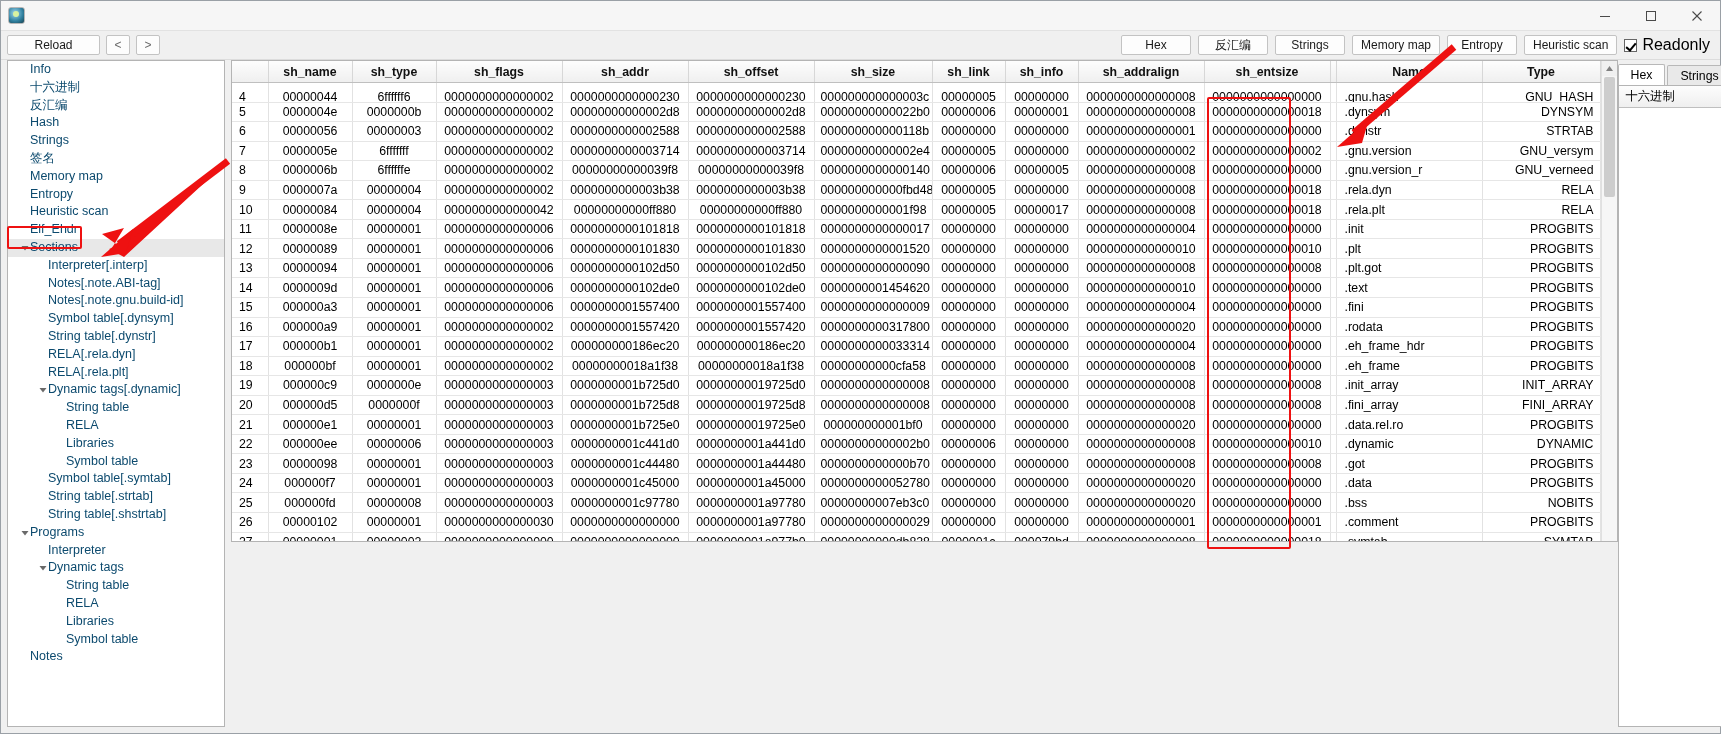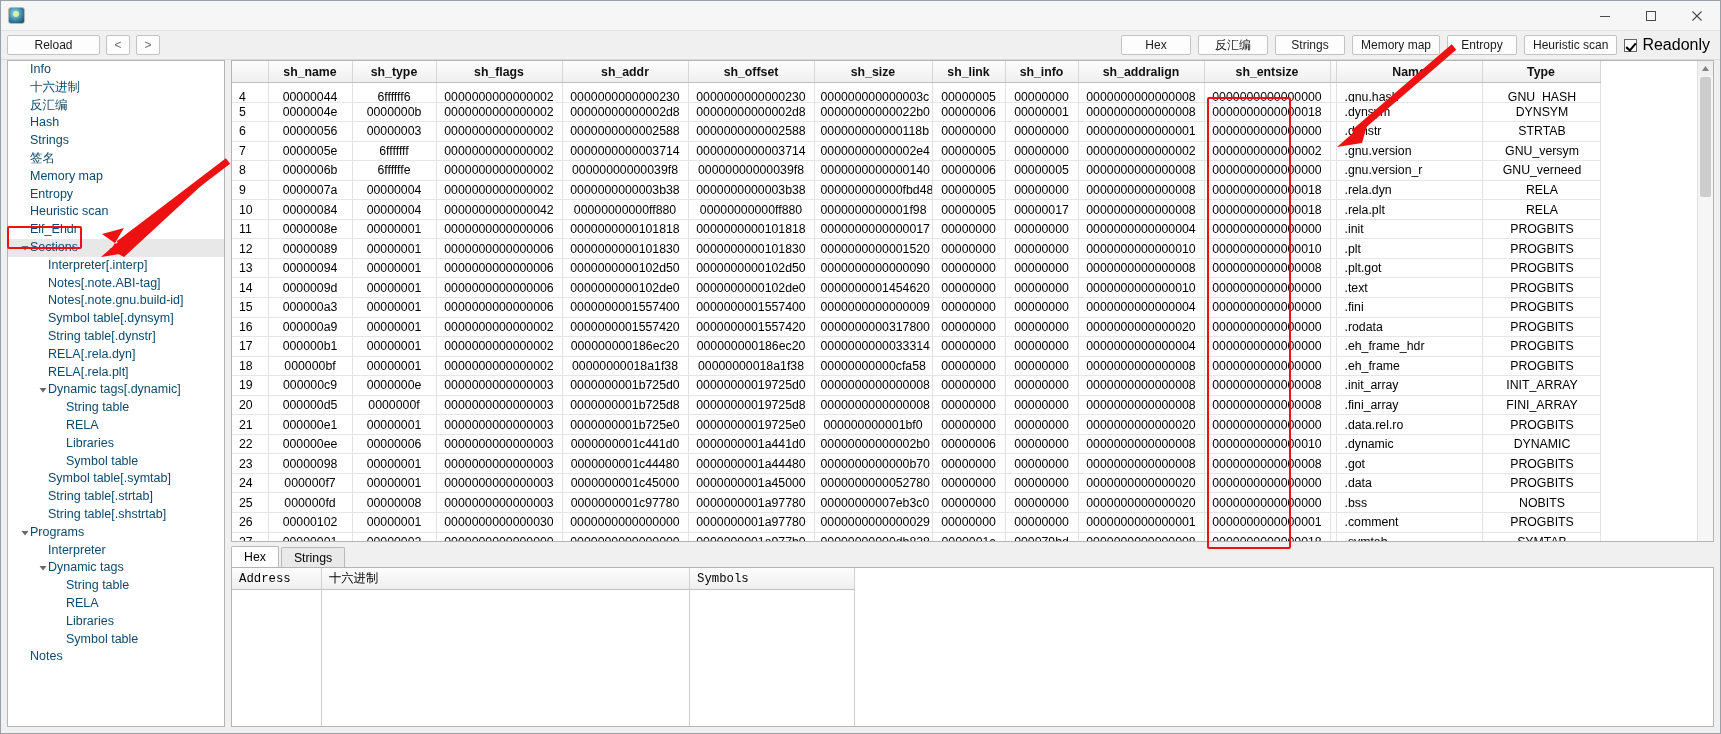--- a/index.html
+++ b/index.html
@@ -62,38 +62,38 @@
   .tree{width:218px;min-width:218px;background:#fff;border:1px solid #b4b4b4;
         overflow:hidden;position:relative;box-sizing:border-box;}
   .tnode{height:17.8px;display:flex;align-items:center;font-size:12.5px;color:#0c4a6e;
          white-space:nowrap;padding-left:4px;box-sizing:border-box;}
   .tnode.sel{background:#e8e8e8;}
   .arrow{width:11px;flex:none;display:flex;align-items:center;justify-content:center;}
   .arrow svg{display:block;}
   .tlabel{line-height:17.8px;}
 
   
-  .right{flex:1;display:flex;flex-direction:column;min-width:0;margin-left:6px;}
+  .right{flex:1;display:flex;min-width:0;margin-left:6px;}
   .table-wrap{flex:none;height:482px;background:#fff;border:1px solid #b4b4b4;
               position:relative;overflow:hidden;box-sizing:border-box;display:flex;}
   .tbl-scrollarea{flex:1;overflow:hidden;position:relative;}
   table.sect{border-collapse:collapse;table-layout:fixed;width:1268px;font-size:12.3px;}
   table.sect th{
      background:linear-gradient(#fdfdfd,#efefef);
      border-right:1px solid #d7d7d7;border-bottom:1px solid #bfbfbf;
      font-weight:bold;height:21px;font-size:12.3px;color:#111;padding:0;
      text-align:center;}
   table.sect td{
      border-right:1px solid #e2e2e2;border-bottom:1px solid #e6e6e6;
      height:18.55px;padding:0 6px;white-space:nowrap;overflow:hidden;
      font-variant-numeric:tabular-nums;}
   table.sect td.idx{text-align:left;padding-left:7px;}
   table.sect td.num{text-align:center;}
   table.sect td.nm{text-align:left;padding-left:8px;}
-  table.sect td.ty{text-align:center;padding-left:8px;}
+  table.sect td.ty{text-align:right;padding-left:8px;}
   .row-hidden-top{height:9px;}
 
   .vscroll{width:15px;background:#f6f6f6;border-left:1px solid #e0e0e0;position:relative;flex:none;}
   .vscroll .up,.vscroll .down{height:15px;display:flex;align-items:center;justify-content:center;
         background:#f0f0f0;}
   .vscroll .thumb{position:absolute;left:2px;right:2px;top:16px;height:120px;background:#cdcdcd;border-radius:2px;}
 
   
   .bottom{flex:1;display:flex;flex-direction:column;min-height:0;margin-top:4px;}
   .tabs{display:flex;align-items:flex-end;height:21px;}
@@ -756,23 +756,20 @@
           <div class="thumb"></div>
         </div>
       </div>
 
       <div class="bottom">
         <div class="tabs">
           <div class="tab active">Hex</div>
           <div class="tab">Strings</div>
         </div>
         <div class="panel">
-          <div class="hexcol c-addr">
-            <div class="hexhdr">Address</div>
-          </div>
           <div class="hexcol c-hex">
             <div class="hexhdr">十六进制</div>
           </div>
           <div class="hexcol c-sym">
             <div class="hexhdr">Symbols</div>
           </div>
           <div class="c-rest"></div>
         </div>
       </div>
 

